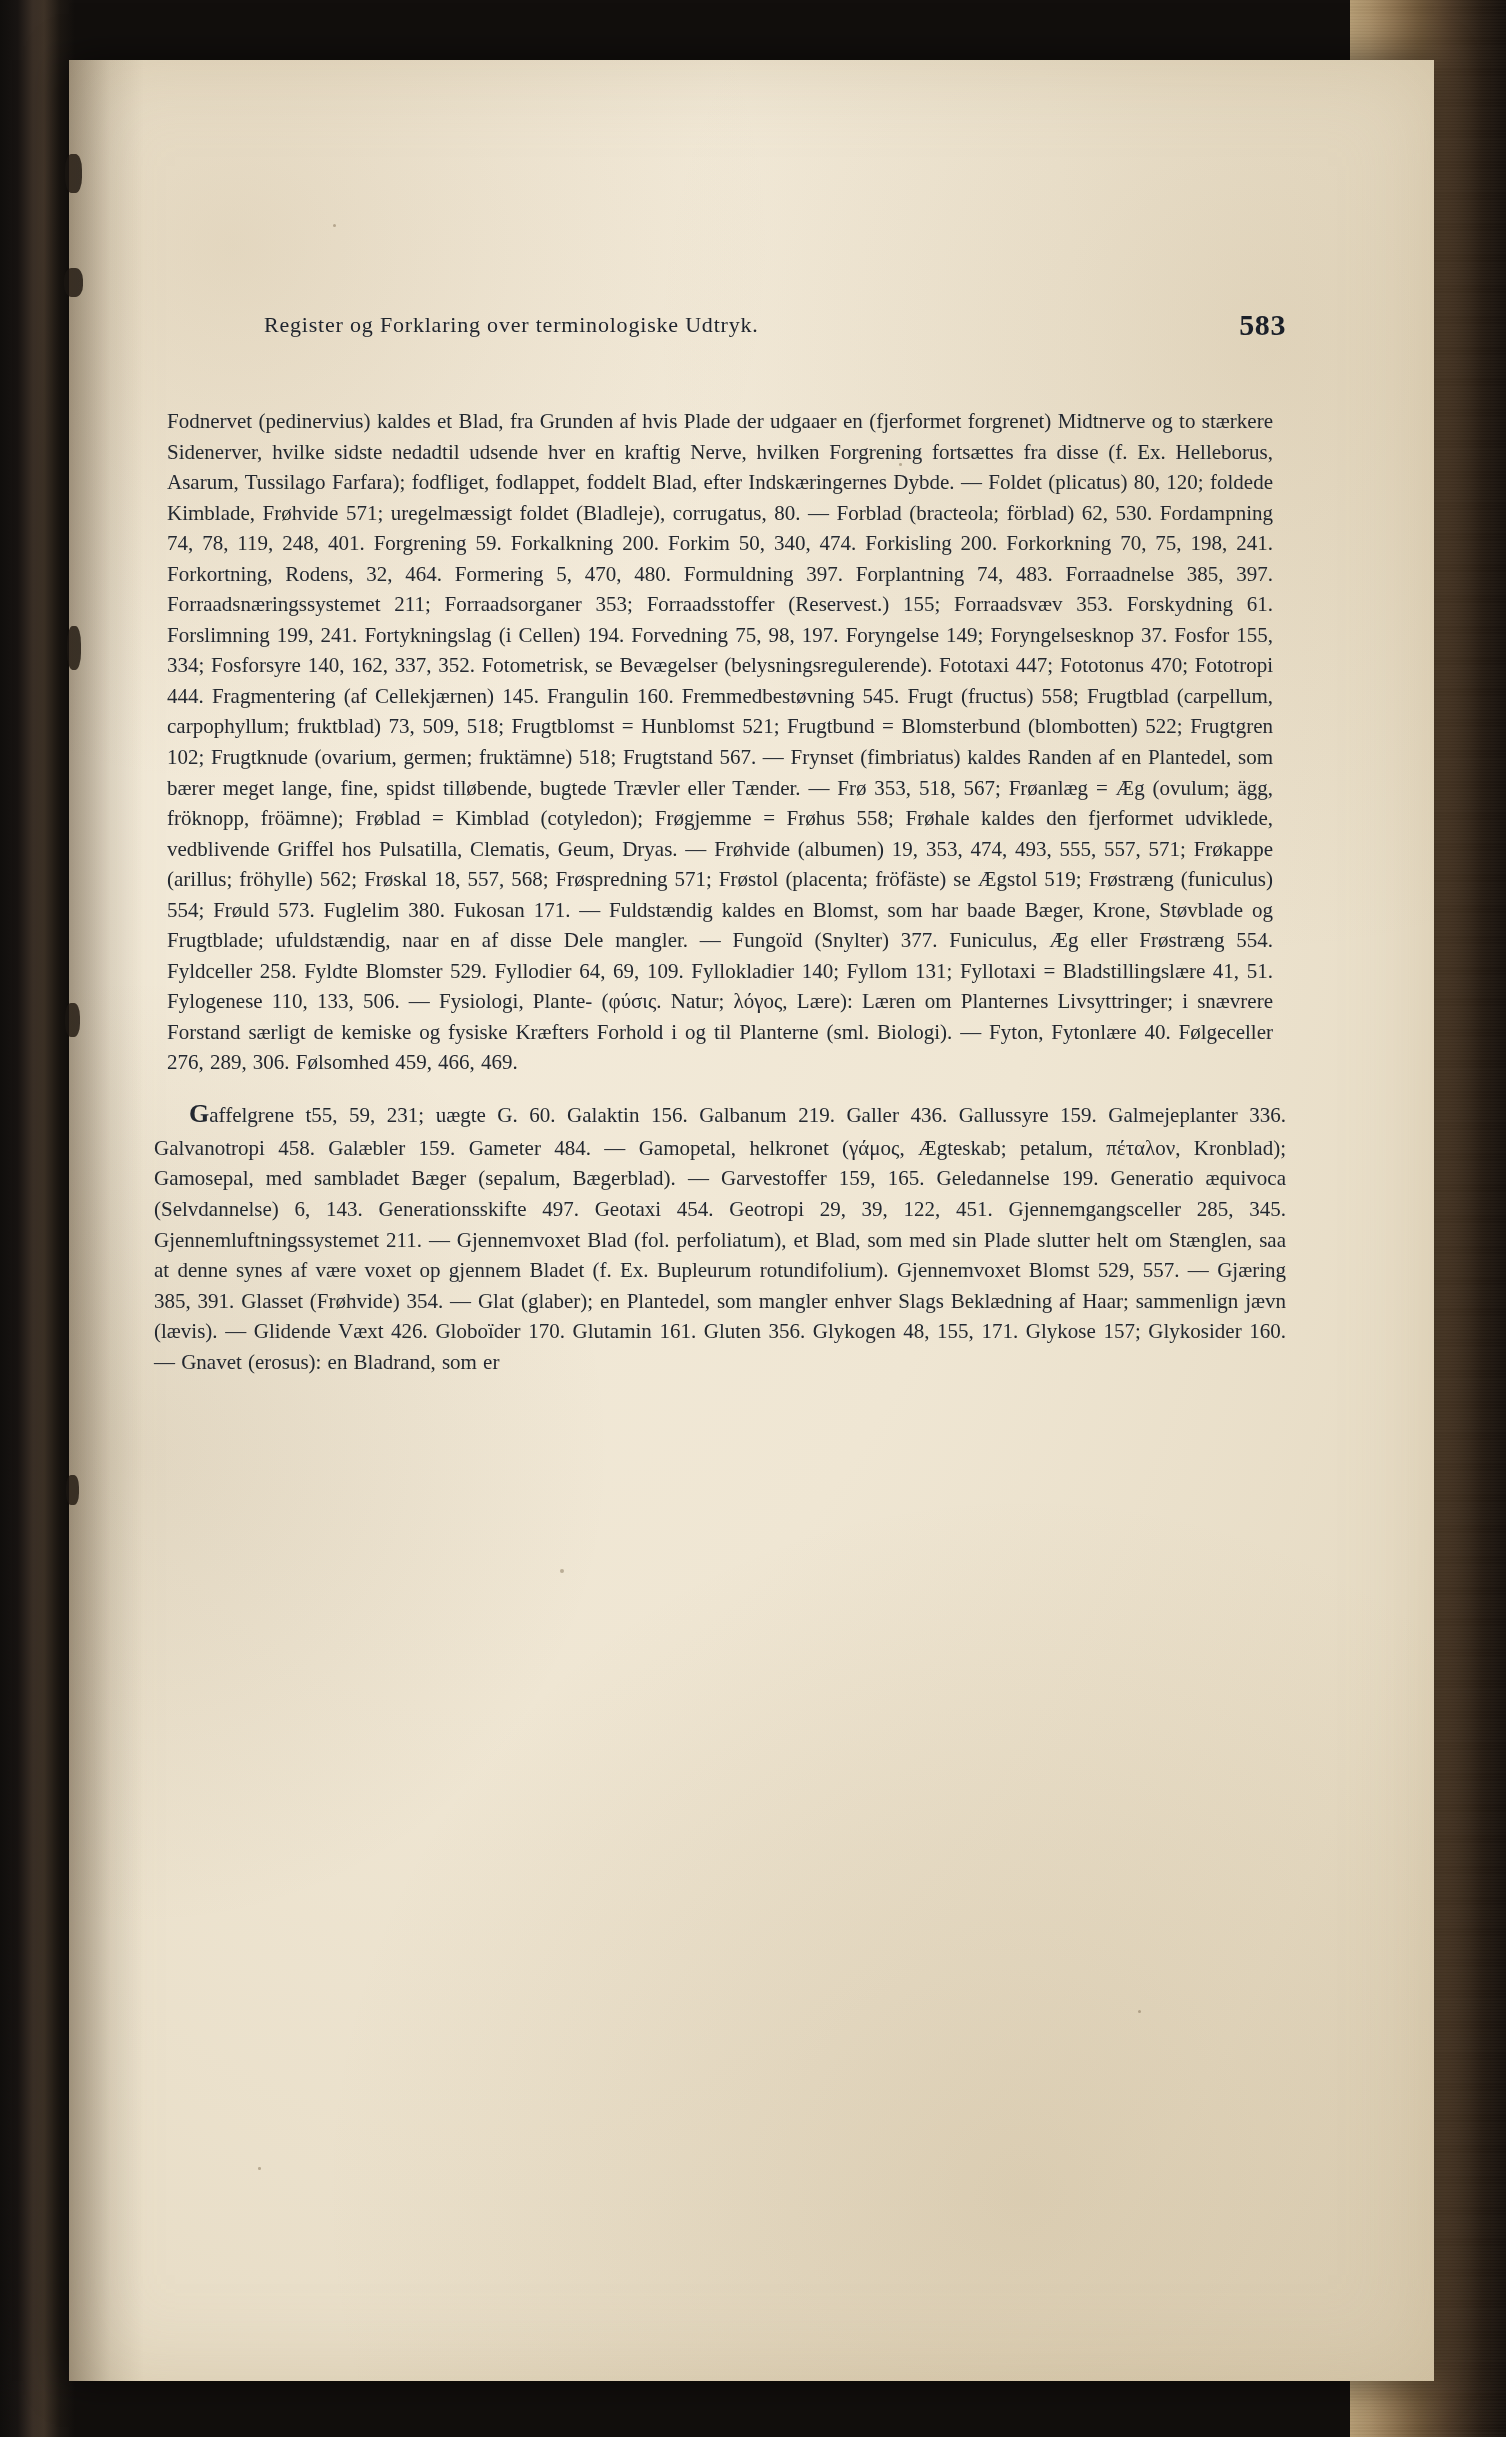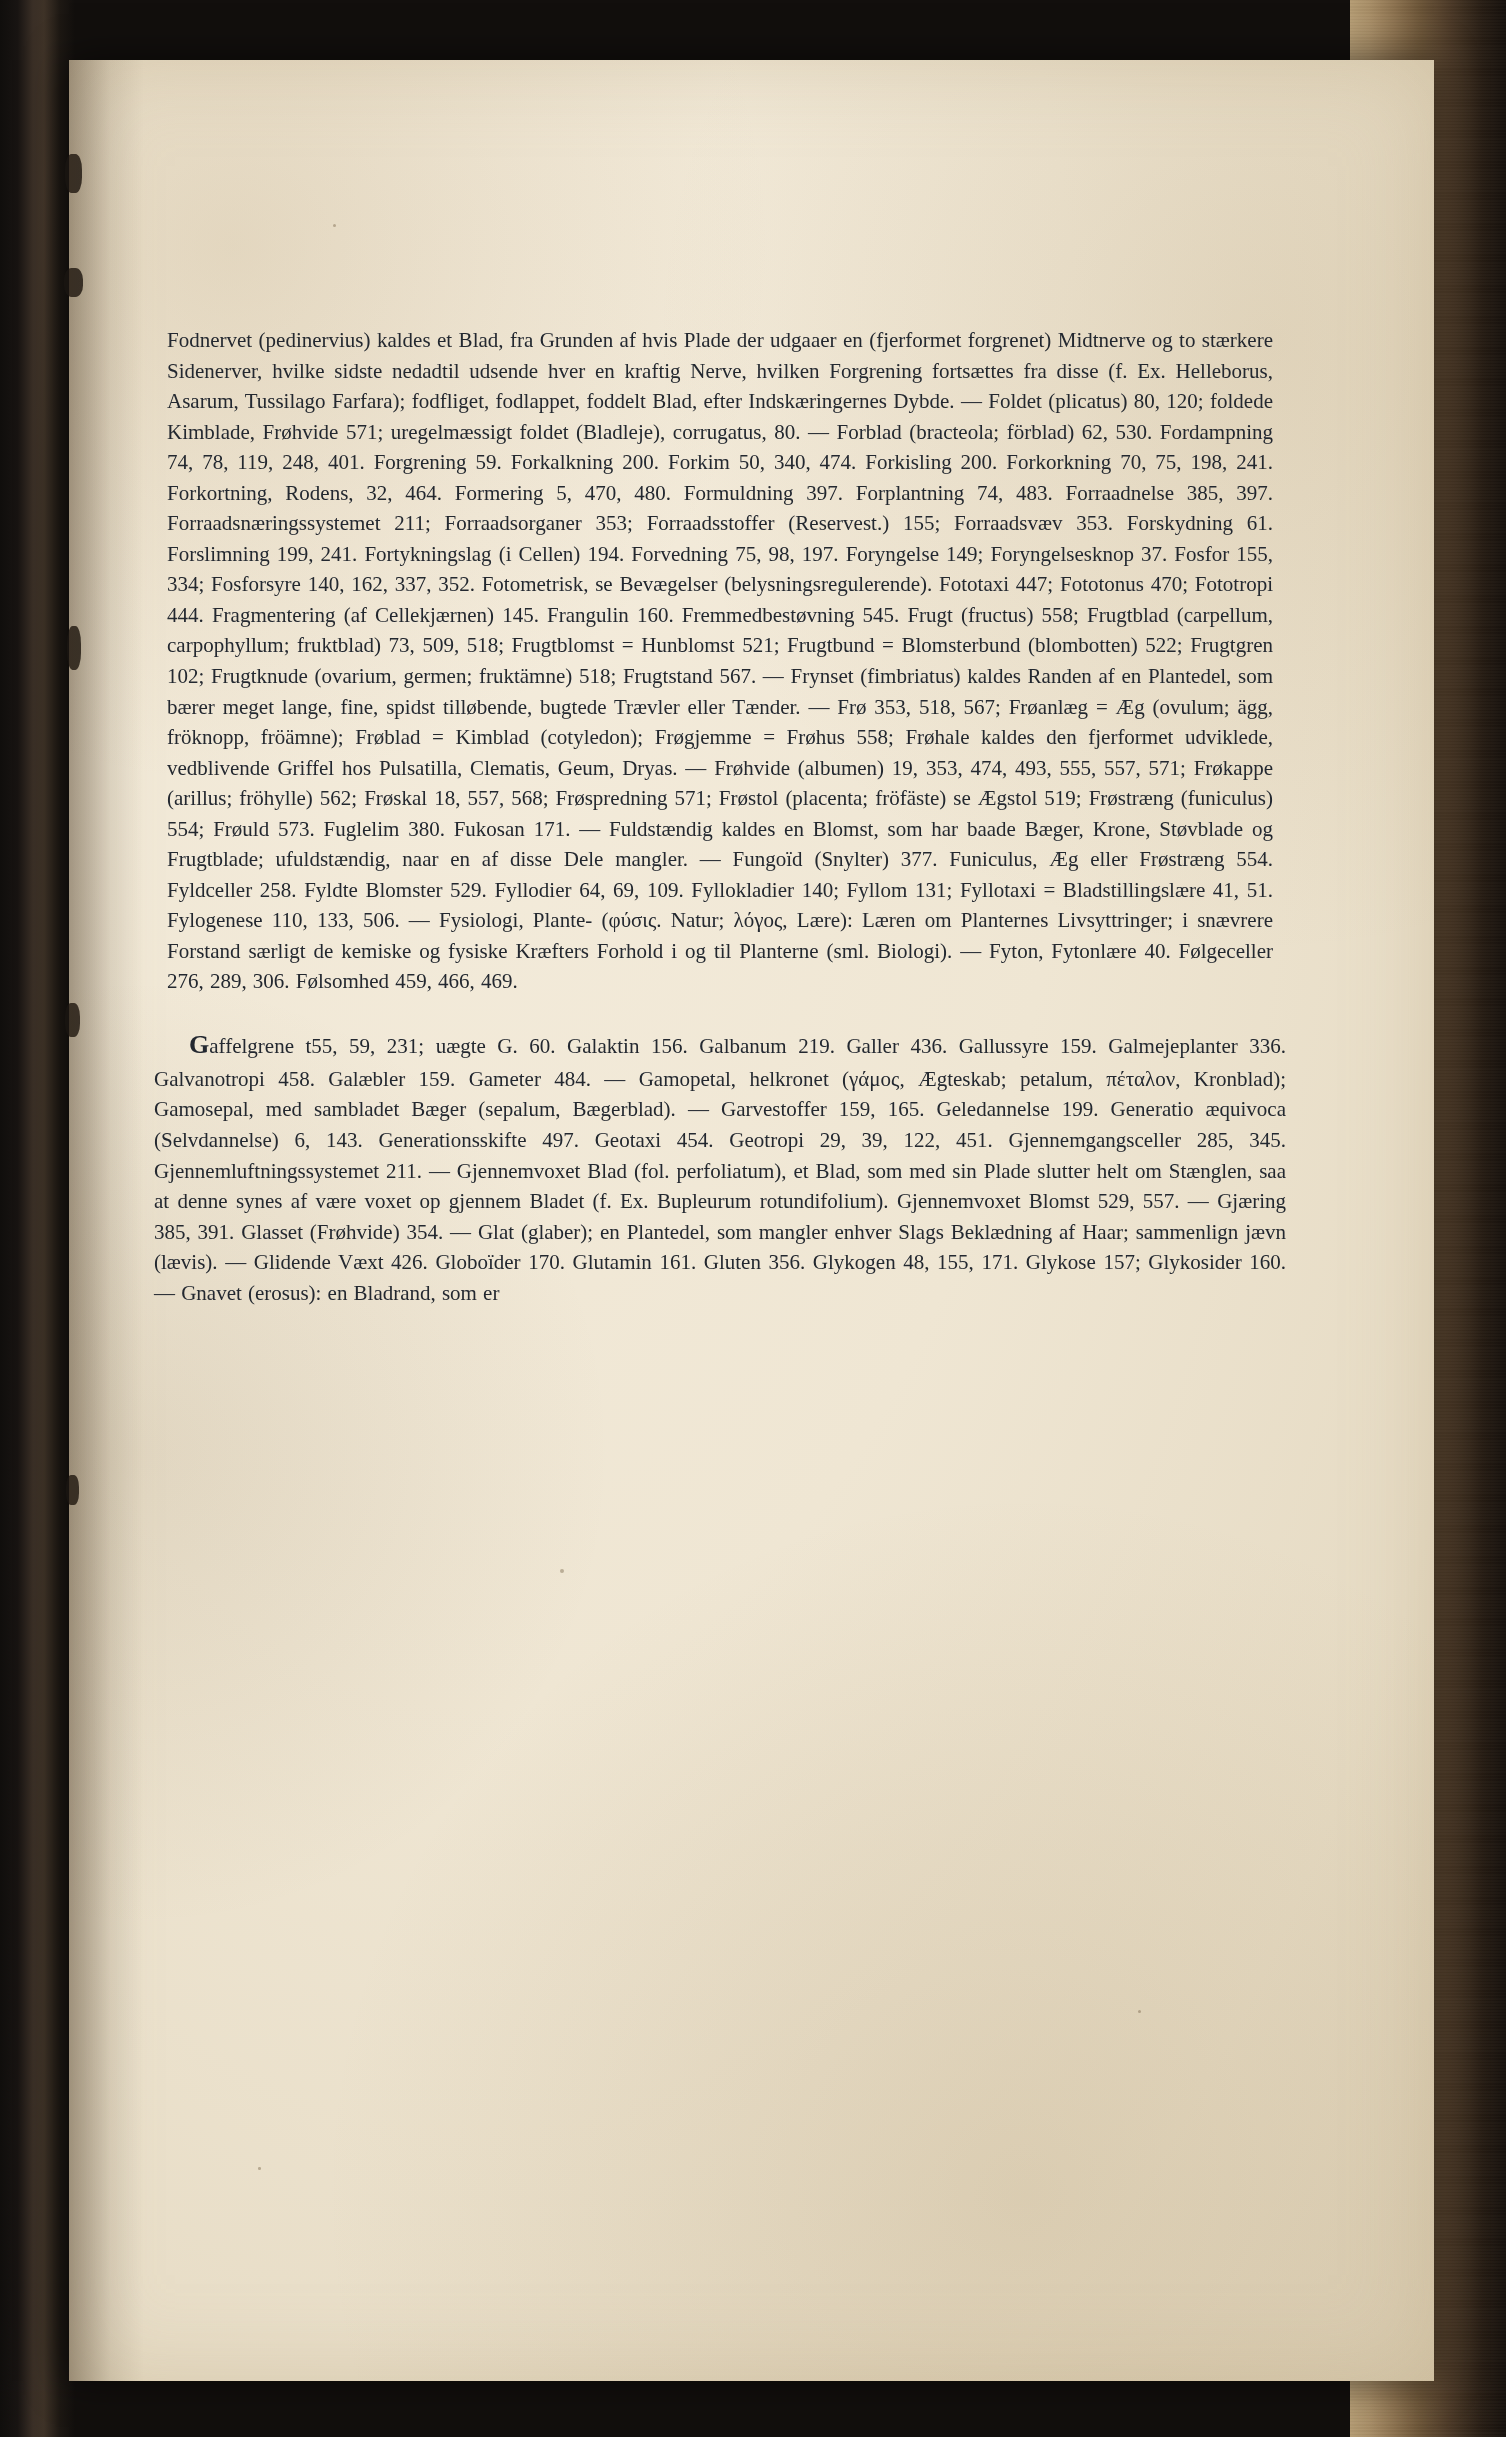--- a/index.html
+++ b/index.html
@@ -153,21 +153,21 @@
     font-size: 21px;
     line-height: 1.455;
     color: #232830;
     text-align: justify;
     text-justify: inter-word;
     -webkit-hyphens: none;
     hyphens: none;
     word-spacing: 0.9px;
   }
   #para-f { margin: 13px; }
-  #para-g { margin: 29px 0 0 0; text-indent: 35px; }
+  #para-g { margin: 17px 0 0 0; text-indent: 35px; }
 
   .dropcap {
     font-size: 26px;
     font-weight: 700;
   }
 
   
   .speck {
     position: absolute;
     background: rgba(90,70,40,0.35);
@@ -192,20 +192,24 @@
     <div class="gutter-mark" style="left:-3.1px; top:1415px; width:12.6px; height:30px;"></div>
 
     <div class="speck" style="left:264px; top:164px; width:3.1px; height:3.1px;"></div>
     <div class="speck" style="left:830px; top:403px; width:2.5px; height:2.5px;"></div>
     <div class="speck" style="left:491px; top:1509px; width:3.8px; height:3.8px;"></div>
     <div class="speck" style="left:1069px; top:1950px; width:3.1px; height:3.1px;"></div>
     <div class="speck" style="left:189px; top:2107px; width:2.5px; height:2.5px;"></div>
 
     <div id="content">
 
+      <div id="running-head">
+        <div id="head-title">Register og Forklaring over terminologiske Udtryk.</div>
+        <div id="page-number">583</div>
+      </div>
 
       <p class="para" id="para-f">Fodnervet (pedinervius) kaldes et Blad, fra Grunden af hvis Plade der udgaaer en (fjerformet forgrenet) Midtnerve og to stærkere Sidenerver, hvilke sidste nedadtil udsende hver en kraftig Nerve, hvilken Forgrening fortsættes fra disse (f. Ex. Helleborus, Asarum, Tussilago Farfara); fodfliget, fodlappet, foddelt Blad, efter Indskæringernes Dybde. — Foldet (plicatus) 80, 120; foldede Kimblade, Frøhvide 571; uregelmæssigt foldet (Bladleje), corrugatus, 80. — Forblad (bracteola; förblad) 62, 530. Fordampning 74, 78, 119, 248, 401. Forgrening 59. Forkalkning 200. Forkim 50, 340, 474. Forkisling 200. Forkorkning 70, 75, 198, 241. Forkortning, Rodens, 32, 464. Formering 5, 470, 480. Formuldning 397. Forplantning 74, 483. Forraadnelse 385, 397. Forraadsnæringssystemet 211; Forraadsorganer 353; Forraadsstoffer (Reservest.) 155; Forraadsvæv 353. Forskydning 61. Forslimning 199, 241. Fortykningslag (i Cellen) 194. Forvedning 75, 98, 197. Foryngelse 149; Foryngelsesknop 37. Fosfor 155, 334; Fosforsyre 140, 162, 337, 352. Fotometrisk, se Bevægelser (belysningsregulerende). Fototaxi 447; Fototonus 470; Fototropi 444. Fragmentering (af Cellekjærnen) 145. Frangulin 160. Fremmedbestøvning 545. Frugt (fructus) 558; Frugtblad (carpellum, carpophyllum; fruktblad) 73, 509, 518; Frugtblomst = Hunblomst 521; Frugtbund = Blomsterbund (blombotten) 522; Frugtgren 102; Frugtknude (ovarium, germen; fruktämne) 518; Frugtstand 567. — Frynset (fimbriatus) kaldes Randen af en Plantedel, som bærer meget lange, fine, spidst tilløbende, bugtede Trævler eller Tænder. — Frø 353, 518, 567; Frøanlæg = Æg (ovulum; ägg, fröknopp, fröämne); Frøblad = Kimblad (cotyledon); Frøgjemme = Frøhus 558; Frøhale kaldes den fjerformet udviklede, vedblivende Griffel hos Pulsatilla, Clematis, Geum, Dryas. — Frøhvide (albumen) 19, 353, 474, 493, 555, 557, 571; Frøkappe (arillus; fröhylle) 562; Frøskal 18, 557, 568; Frøspredning 571; Frøstol (placenta; fröfäste) se Ægstol 519; Frøstræng (funiculus) 554; Frøuld 573. Fuglelim 380. Fukosan 171. — Fuldstændig kaldes en Blomst, som har baade Bæger, Krone, Støvblade og Frugtblade; ufuldstændig, naar en af disse Dele mangler. — Fungoïd (Snylter) 377. Funiculus, Æg eller Frøstræng 554. Fyldceller 258. Fyldte Blomster 529. Fyllodier 64, 69, 109. Fyllokladier 140; Fyllom 131; Fyllotaxi = Bladstillingslære 41, 51. Fylogenese 110, 133, 506. — Fysiologi, Plante- (φύσις. Natur; λόγος, Lære): Læren om Planternes Livsyttringer; i snævrere Forstand særligt de kemiske og fysiske Kræfters Forhold i og til Planterne (sml. Biologi). — Fyton, Fytonlære 40. Følgeceller 276, 289, 306. Følsomhed 459, 466, 469.</p>
 
       <p class="para" id="para-g"><span class="dropcap">G</span><span>affelgrene t55, 59, 231; uægte G. 60. Galaktin 156. Galbanum 219. Galler 436. Gallussyre 159. Galmejeplanter 336. Galvanotropi 458. Galæbler 159. Gameter 484. — Gamopetal, helkronet (γάμος, Ægteskab; petalum, πέταλον, Kronblad); Gamosepal, med sambladet Bæger (sepalum, Bægerblad). — Garvestoffer 159, 165. Geledannelse 199. Generatio æquivoca (Selvdannelse) 6, 143. Generationsskifte 497. Geotaxi 454. Geotropi 29, 39, 122, 451. Gjennemgangsceller 285, 345. Gjennemluftningssystemet 211. — Gjennemvoxet Blad (fol. perfoliatum), et Blad, som med sin Plade slutter helt om Stænglen, saa at denne synes af være voxet op gjennem Bladet (f. Ex. Bupleurum rotundifolium). Gjennemvoxet Blomst 529, 557. — Gjæring 385, 391. Glasset (Frøhvide) 354. — Glat (glaber); en Plantedel, som mangler enhver Slags Beklædning af Haar; sammenlign jævn (lævis). — Glidende Væxt 426. Globoïder 170. Glutamin 161. Gluten 356. Glykogen 48, 155, 171. Glykose 157; Glykosider 160. — Gnavet (erosus): en Bladrand, som er</span></p>
 
     </div>
   </div>
 </div>
 
 

